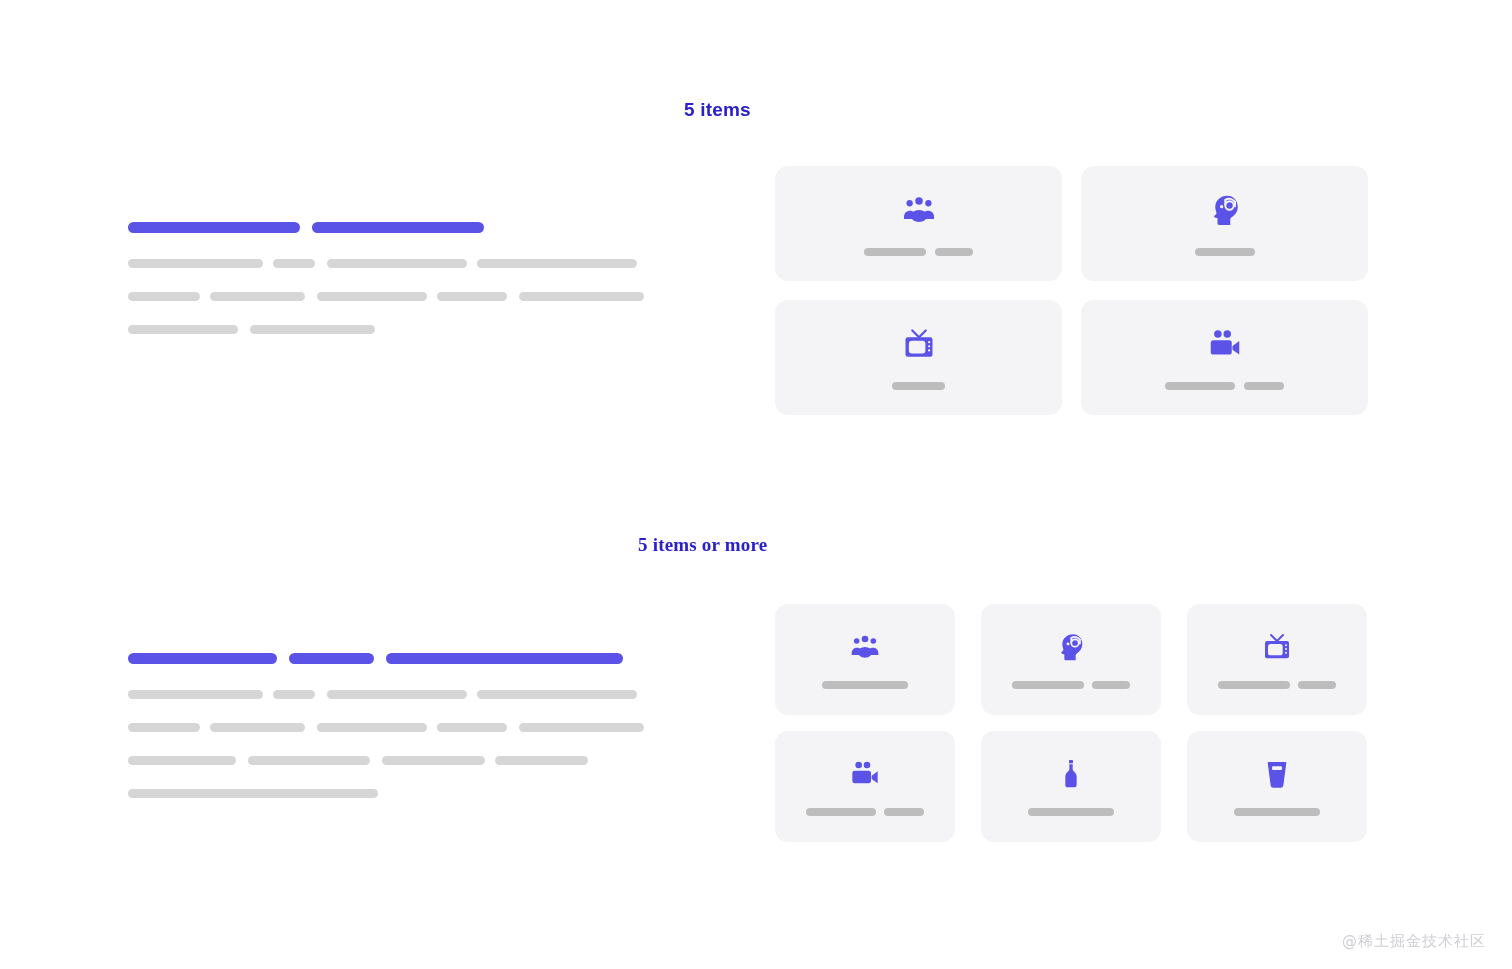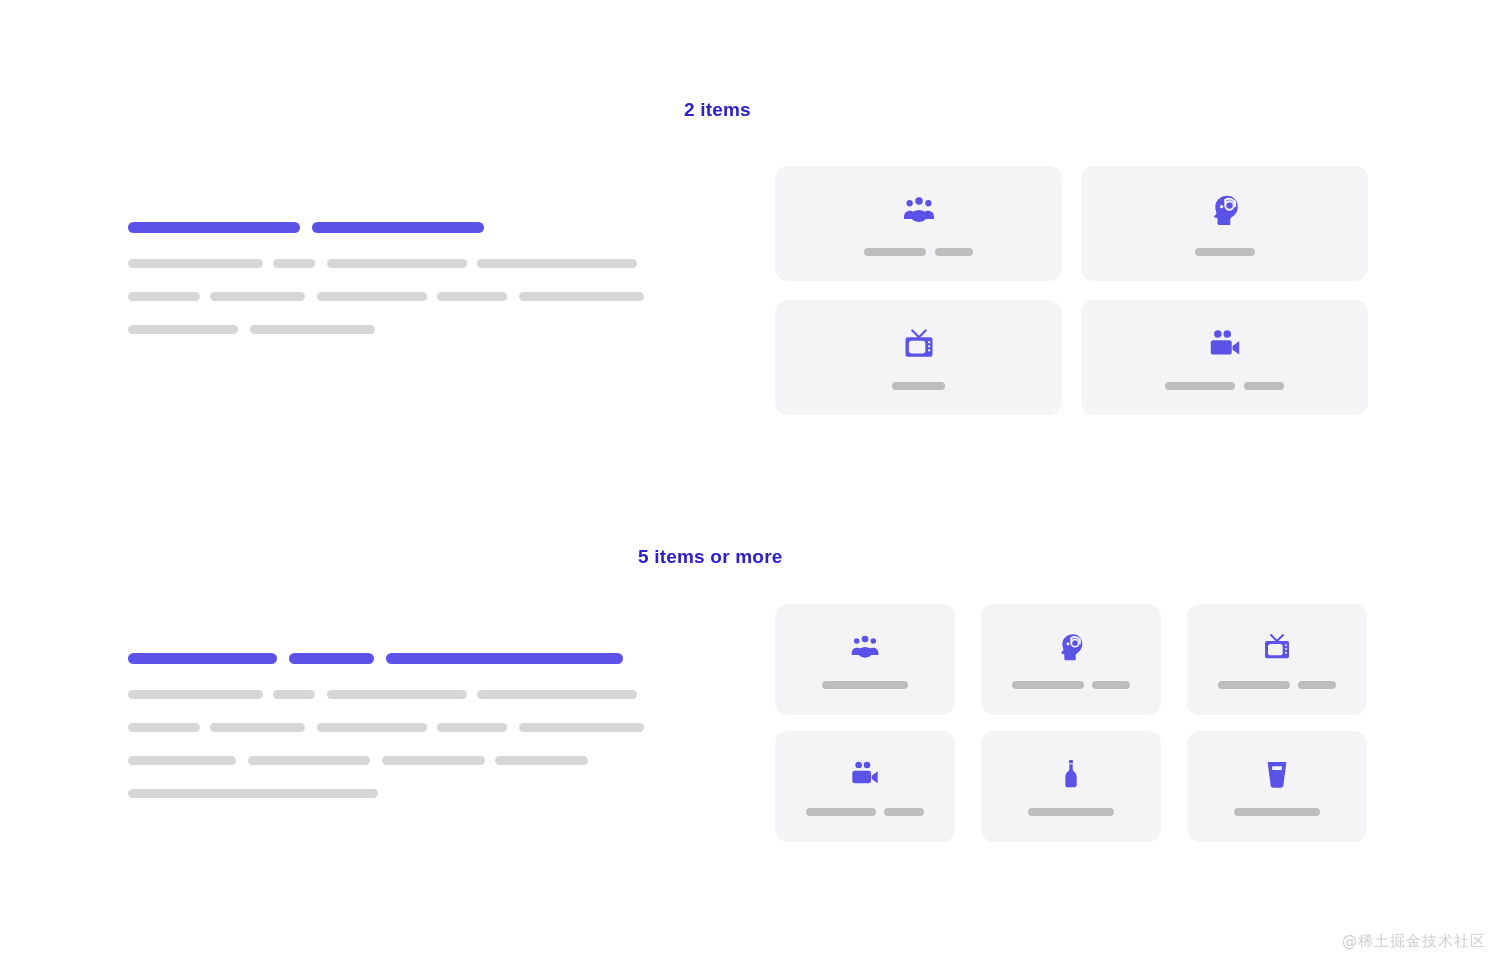--- a/index.html
+++ b/index.html
@@ -105,21 +105,21 @@
     font-size: 15px;
     color: #CFCFD4;
     letter-spacing: 1px;
     white-space: nowrap;
     font-family: "DejaVu Sans", sans-serif;
   }
 </style>
 </head>
 <body>
 
-<div class="section-title" style="left:684px; top:99px;">2 items</div>
+<div class="section-title" style="left:684px; top:99px;">5 items</div>
 
 <div class="skel-block" id="skel-four" style="left:128px; top:222px;">
     <div class="skel-row" style="margin-bottom: 26px;">
       <div class="skel-bar accent" style="width: 172px;"></div>
       <div class="skel-bar accent" style="width: 172px; margin-left: 12px;"></div>
     </div>
     <div class="skel-row" style="margin-bottom: 24px;">
       <div class="skel-bar" style="width: 135px;"></div>
       <div class="skel-bar" style="width: 42px; margin-left: 10px;"></div>
       <div class="skel-bar" style="width: 140px; margin-left: 12px;"></div>
@@ -185,21 +185,21 @@
       <rect x="5" y="19" width="28" height="19" rx="3.5" fill="#5B52E8"></rect>
       <path d="M34 26.5l9-6.5v18l-9-6.5z" fill="#5B52E8"></path>
     </svg></div>
       <div class="card-labels">
         <div class="card-label-bar" style="width: 70px;"></div>
         <div class="card-label-bar" style="width: 40px;"></div>
       </div>
     </div>
   </div>
 
-<div class="section-title" style="left:638px; top:546px;">5 items or more</div>
+<div class="section-title" style="left:638px; top:534px;font-family:Liberation Serif, serif;">5 items or more</div>
 
 <div class="skel-block" id="skel-many" style="left:128px; top:653px;">
     <div class="skel-row" style="margin-bottom: 26px;">
       <div class="skel-bar accent" style="width: 149px;"></div>
       <div class="skel-bar accent" style="width: 85px; margin-left: 12px;"></div>
       <div class="skel-bar accent" style="width: 237px; margin-left: 12px;"></div>
     </div>
     <div class="skel-row" style="margin-bottom: 24px;">
       <div class="skel-bar" style="width: 135px;"></div>
       <div class="skel-bar" style="width: 42px; margin-left: 10px;"></div>

